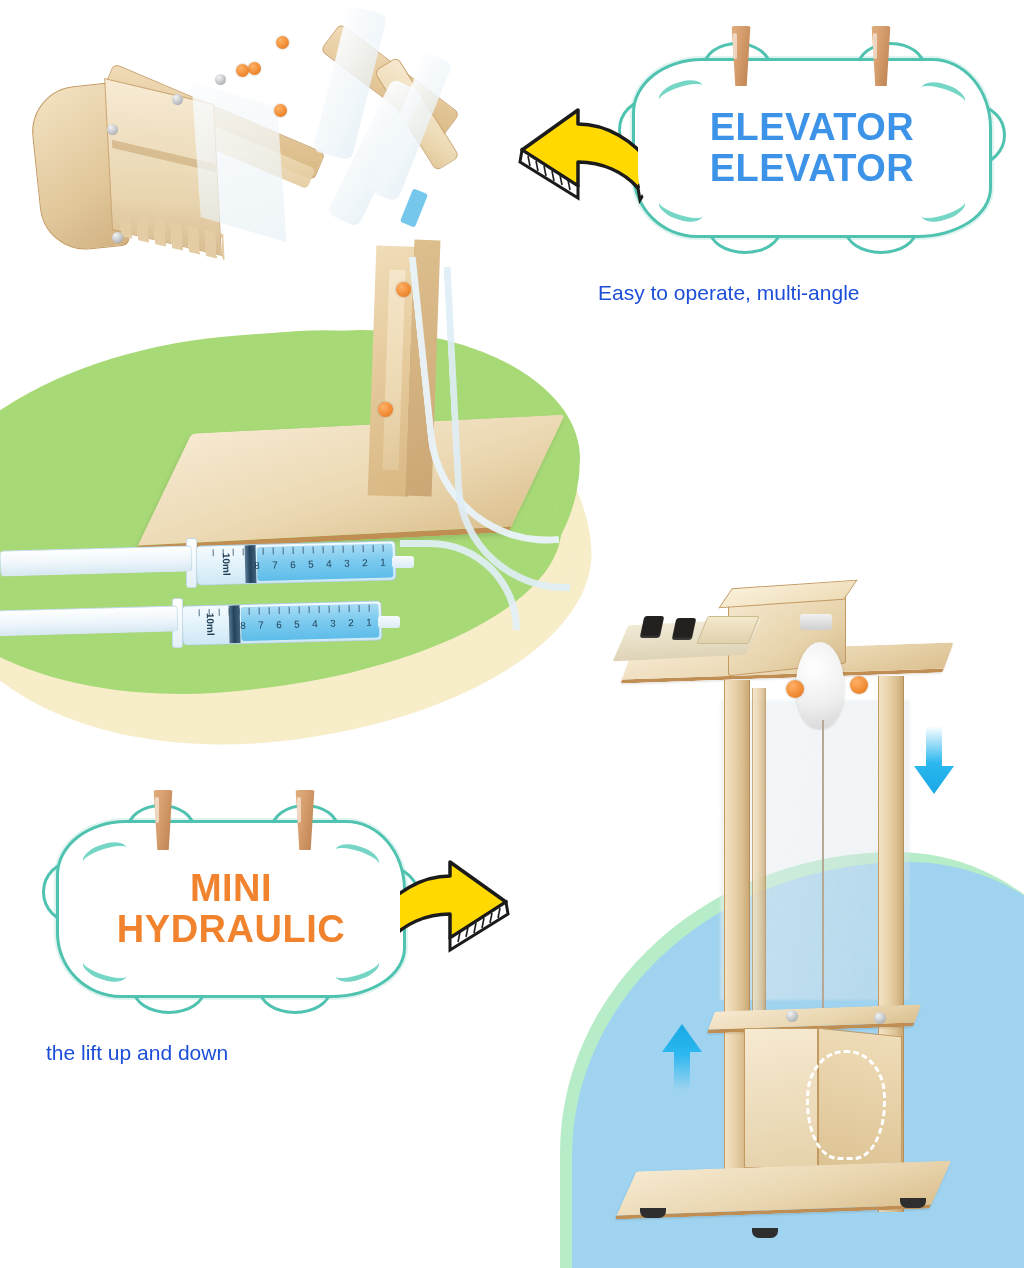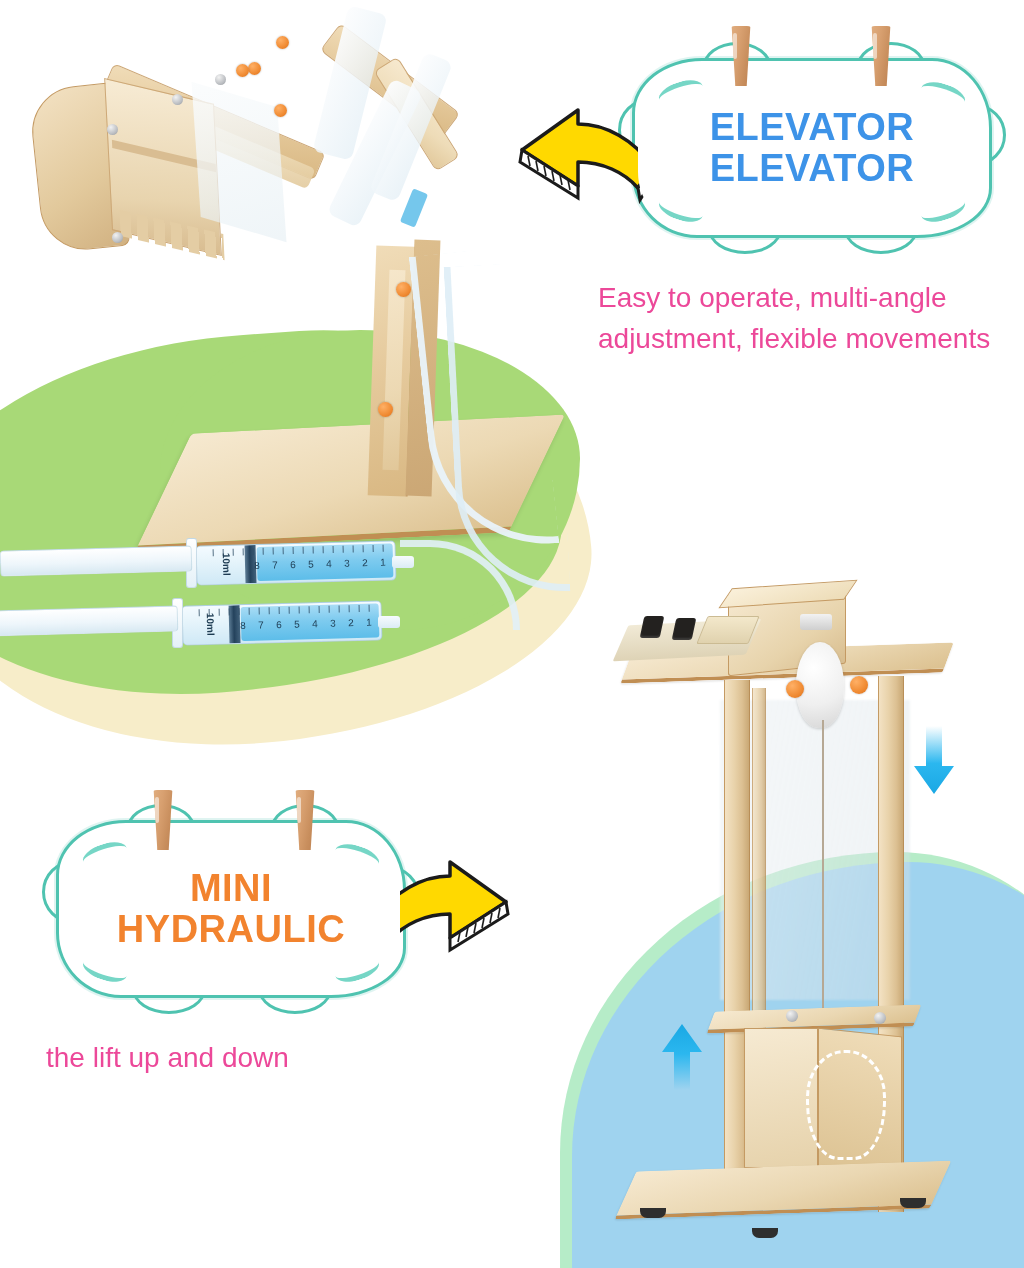--- a/index.html
+++ b/index.html
@@ -85,22 +85,22 @@
     box-shadow: 0 1px 2px rgba(0,0,0,.18);
   }
   .pin::after {
     content:''; position:absolute; left:5px; top:7px;
     width:4px; height:26px; background: rgba(255,255,255,.55);
     border-radius:3px;
   }
 
   
   .desc {
-    position: absolute; color: #ec4899;
-    font-size: 28px; line-height: 1.45; font-weight: 400;
+    position: absolute; color: #1d4ed8;
+    font-size: 21px; line-height: 1.45; font-weight: 400;
   }
 
   
   .yarrow { position: absolute; }
 
   
   .cyan-arrow { position: absolute; }
 
   
   .wood      { background: linear-gradient(160deg,#f0dcb8 0%,#e6cb9e 45%,#d9b883 100%); }
@@ -490,21 +490,20 @@
         <line x1="46" y1="67" x2="48" y2="77"></line>
       <line x1="54" y1="71" x2="56" y2="81"></line>
         <line x1="62" y1="76" x2="64" y2="86"></line>
       <line x1="136" y1="80" x2="140" y2="90"></line>
         <line x1="141" y1="72" x2="145" y2="82"></line>
     </g>
   </svg>
 
   <div class="desc" style="left:598px;top:278px;width:420px;">
     <div>Easy to operate, multi-angle</div>
-    <div>adjustment, flexible movements</div>
   </div>
 
   <div class="cloud-card" style="left:56px;top:820px;width:350px;height:178px;">
     <div class="cloud-bump" style="left:-14px;top:40px;width:64px;height:64px;"></div>
     <div class="cloud-bump" style="right:-14px;top:46px;width:62px;height:62px;"></div>
     <div class="cloud-bump" style="left:70px;top:-16px;width:70px;height:52px;"></div>
     <div class="cloud-bump" style="right:66px;top:-16px;width:70px;height:52px;"></div>
     <div class="cloud-bump" style="left:76px;bottom:-16px;width:74px;height:50px;"></div>
     <div class="cloud-bump" style="right:74px;bottom:-16px;width:74px;height:50px;"></div>
     <div class="cloud-shape"></div>

